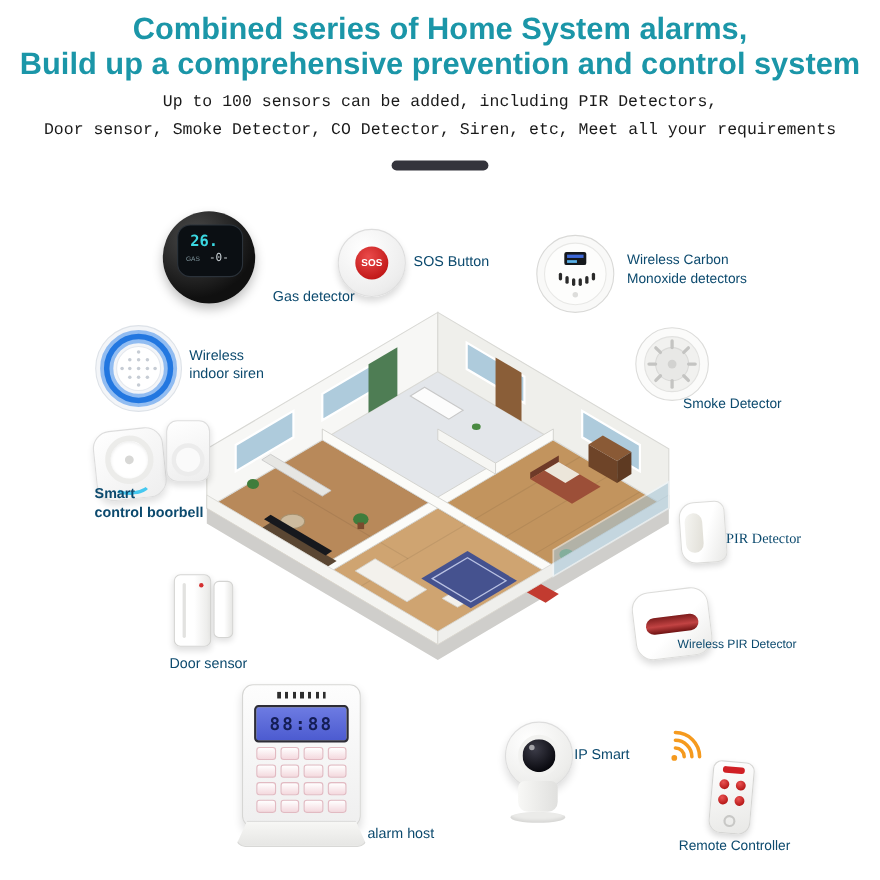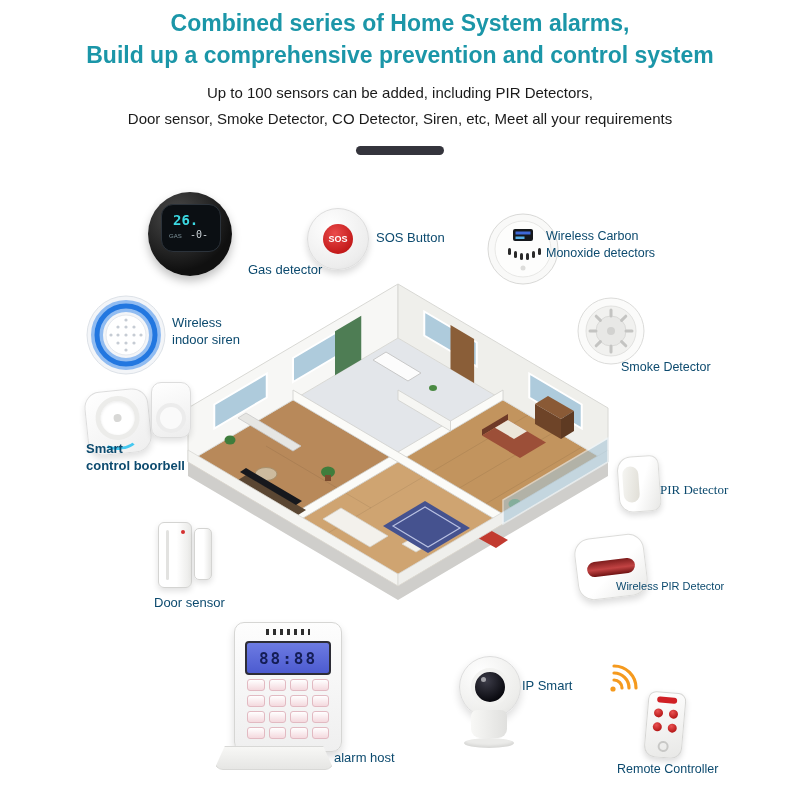--- a/index.html
+++ b/index.html
@@ -1,35 +1,35 @@
 <!DOCTYPE html>
 <html><head>
 <meta charset="utf-8">
 <style>
   html,body { margin:0; padding:0; background:#ffffff; }
   .canvas { position:relative; width:800px; height:800px; background:#fff; overflow:hidden;
             font-family:"Liberation Sans", sans-serif; color:#111; }
 
   
   .title-line { position:absolute; left:0; width:100%; text-align:center;
-                font-size:23px; font-weight:bold; color:#1b96a8; }
+                font-size:28px; font-weight:bold; color:#1b96a8; }
   .t1 { top:10px; } .t2 { top:42px; }
   .sub-line { position:absolute; left:0; width:100%; text-align:center;
-              font-size:15px; color:#1a1a1a; }
+              font-size:15px; color:#1a1a1a;font-family:Liberation Mono, monospace; }
   .s1 { top:84px; } .s2 { top:110px; }
   .divider { position:absolute; left:356px; top:146px; width:88px; height:9px;
              border-radius:5px; background:#34343c; }
 
   
   .lbl { position:absolute; font-size:13px; color:#0c4a6e; white-space:nowrap; }
   .lbl-block span { display:block; line-height:17px; }
 
   .lbl-gas    { left:248px; top:262px; }
   .lbl-sos    { left:376px; top:230px; }
-  .lbl-co     { left:546px; top:228px; font-size:12.5px; }
+  .lbl-co     { left:570px; top:228px; font-size:12.5px; }
   .lbl-smoke  { left:621px; top:360px; font-size:12.5px; }
   .lbl-siren  { left:172px; top:314px; }
   .lbl-bell   { left:86px;  top:440px;font-weight:bold; }
   .lbl-door   { left:154px; top:595px; }
   .lbl-pir    { left:660px; top:482px; font-size:13px;font-family:Liberation Serif, serif; }
   .lbl-wpir   { left:616px; top:580px; font-size:11px; }
   .lbl-host   { left:334px; top:750px; }
   .lbl-cam    { left:522px; top:678px; }
   .lbl-remote { left:617px; top:762px; font-size:12.5px; }
 
@@ -97,21 +97,21 @@
   .pir-lens { position:absolute; left:4px; top:9px; width:16px; height:36px; border-radius:8px;
               background:linear-gradient(100deg,#f6f6f3,#e0ded6); }
   .wpir { position:absolute; left:576px; top:536px; width:68px; height:60px; border-radius:16px;
           background:linear-gradient(140deg,#ffffff 55%,#e9e9e7); border:1px solid #dcdcda;
           box-shadow:0 4px 7px rgba(0,0,0,.14); transform:rotate(-7deg); }
   .wpir-lens { position:absolute; left:10px; top:23px; width:48px; height:15px; border-radius:8px;
                background:linear-gradient(180deg,#7e1d1d,#c24343 55%,#6e1212); }
 
   
   .host { position:absolute; left:214px; top:622px; width:118px; height:148px; }
-  .host-body { position:absolute; left:20px; top:0; width:106px; height:128px;
+  .host-body { position:absolute; left:6px; top:0; width:106px; height:128px;
                background:linear-gradient(180deg,#fdfdfd,#efefef); border:1px solid #d6d6d4;
                border-radius:10px; box-shadow:0 5px 9px rgba(0,0,0,.14);text-decoration:underline; }
   .host-speaker { position:absolute; top:6px; left:50%; transform:translateX(-50%); width:44px; height:6px;
                   background:repeating-linear-gradient(90deg,#2e2e2e 0 3px,transparent 3px 7px); }
   .host-lcd { position:absolute; top:18px; left:50%; transform:translateX(-50%);
               width:82px; height:30px; background:linear-gradient(180deg,#6d7be2,#4c5bd0);
               border:2px solid #2d2d36; border-radius:4px; color:#141d55;
               font-family:"DejaVu Sans Mono", monospace; font-weight:bold; font-size:16px;
               letter-spacing:2px; display:flex; align-items:center; justify-content:center; }
   .host-keypad { position:absolute; top:56px; left:50%; transform:translateX(-50%);

